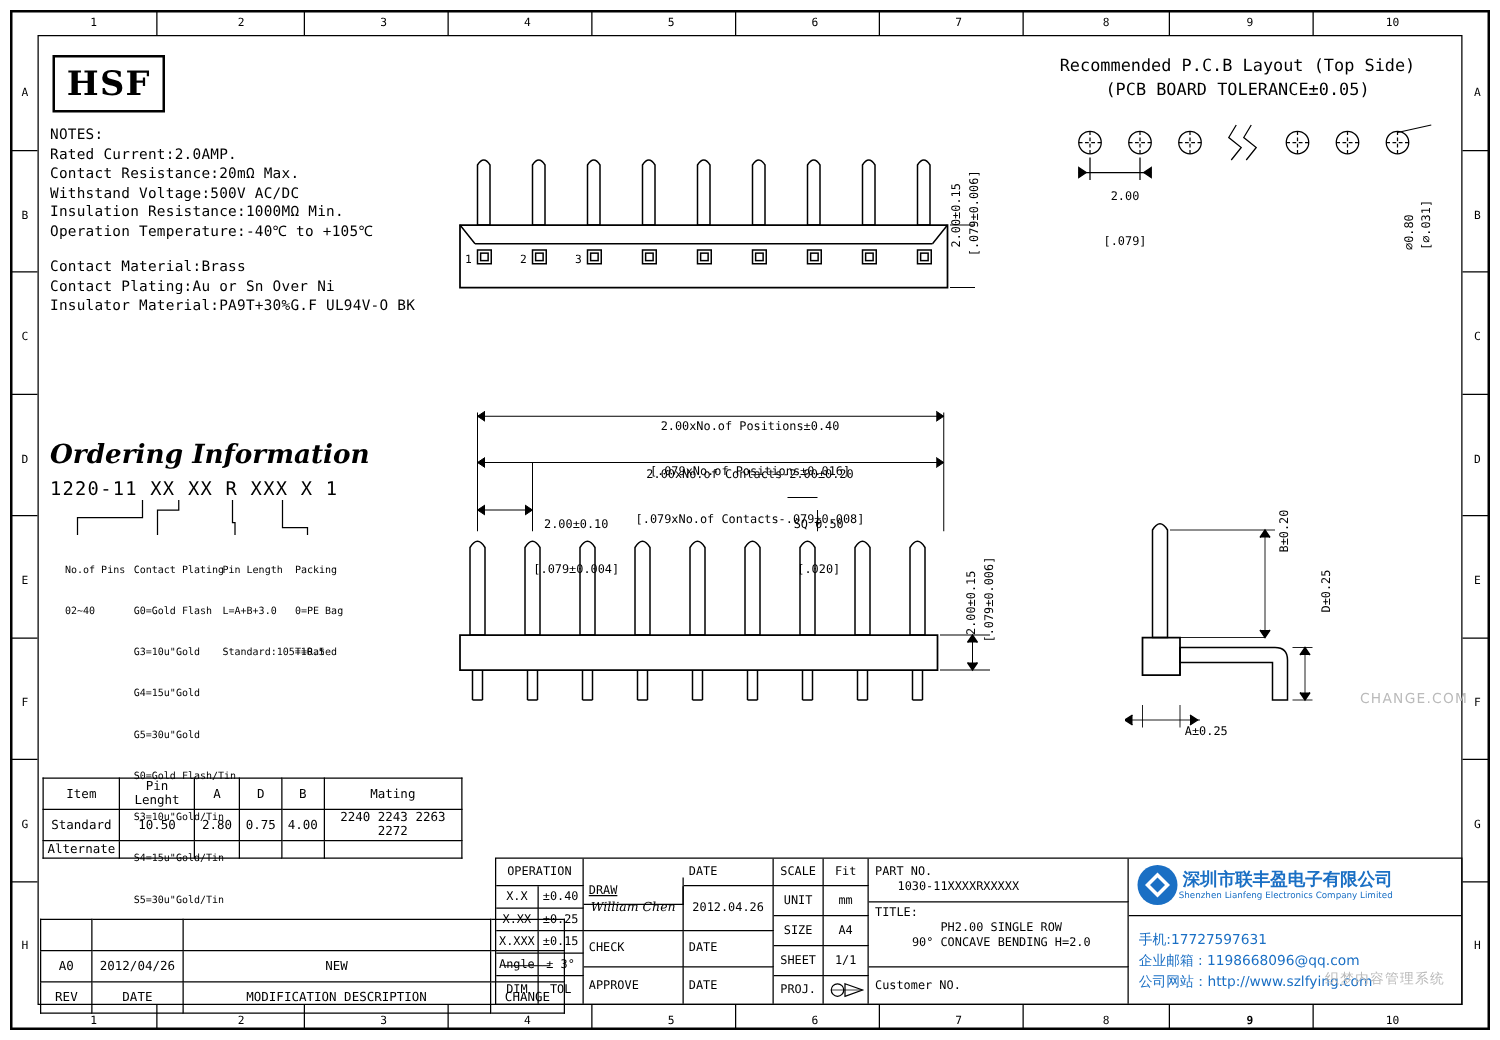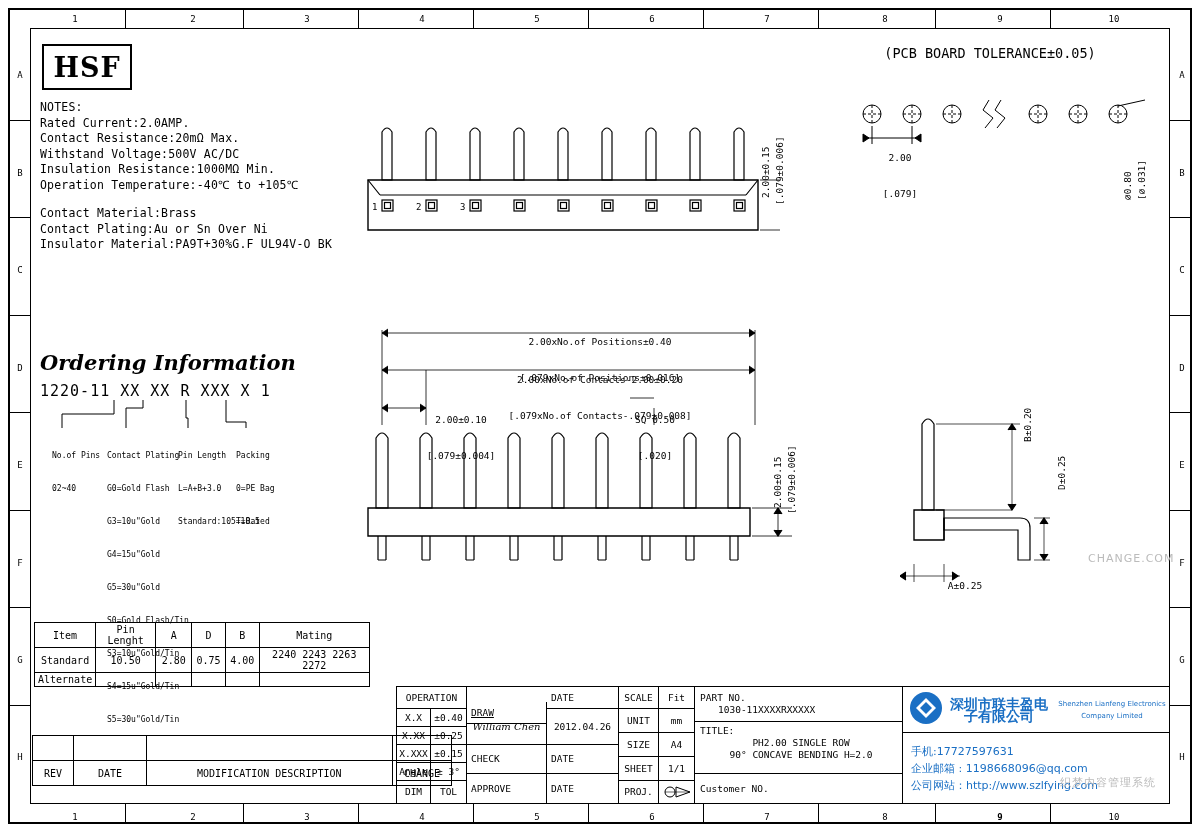--- a/index.html
+++ b/index.html
@@ -163,20 +163,21 @@
     <div>L=A+B+3.0</div>
     <div>Standard:105=10.5</div>
   </div>
   <div class="ord-heads" style="left:236px;">
     <div>Packing</div>
     <div>0=PE Bag</div>
     <div>T=Rated</div>
   </div>
 
   <div class="pcb-title" style="left:820px;top:44px;">
+    <div>Recommended P.C.B Layout (Top Side)</div>
     <div>(PCB BOARD TOLERANCE±0.05)</div>
   </div>
 
   <svg style="position:absolute;left:855px;top:96px;" width="300" height="80">
     <g stroke="#000" fill="none" stroke-width="1">
       <circle cx="17" cy="18" r="9"></circle>
         <circle cx="57" cy="18" r="9"></circle>
         <circle cx="97" cy="18" r="9"></circle>
       <circle cx="183" cy="18" r="9"></circle>
         <circle cx="223" cy="18" r="9"></circle>
@@ -384,20 +385,26 @@
 
   <table class="rev-tbl" style="left:32px;top:735px;">
     <tbody>
         <tr>
       <td style="width:34px;height:22px;"></td>
       <td style="width:62px;"></td>
       <td style="width:218px;"></td>
       <td style="width:50px;"></td>
     </tr>
     <tr>
+      <td style="height:22px;">A0</td>
+      <td>2012/04/26</td>
+      <td>NEW</td>
+      <td>──────</td>
+    </tr>
+    <tr>
       <td style="height:22px;">REV</td>
       <td>DATE</td>
       <td>MODIFICATION  DESCRIPTION</td>
       <td>CHANGE</td>
     </tr>
   </tbody>
     </table>
 
   <div class="tb">
 
@@ -452,21 +459,21 @@
     <div class="tbcell br" style="left:298px;top:87px;width:208px;height:29px;justify-content:flex-start;padding-left:5px;">Customer NO.</div>
 
     <div class="tbcell" style="left:506px;top:0;width:266px;height:46px;border-bottom:1px solid #000;justify-content:flex-start;">
       <span style="margin-left:6px;">
         <svg width="34" height="34" viewBox="0 0 34 34">
             <circle cx="17" cy="17" r="16" fill="#1a6fc4"></circle>
             <path d="M17,7 L27,17 L17,27 L7,17 Z" fill="#fff"></path>
             <path d="M17,11 L23,17 L17,23 L11,17 Z" fill="#1a6fc4"></path>
           </svg>
       </span>
-      <span style="display:flex;margin-left:0;align-items:flex-end;">
+      <span style="display:flex;flex-direction:column;margin-left:0;align-items:flex-end;">
         <span class="cn" style="color:#1a6fc4;font-weight:bold;font-size:14px;">深圳市联丰盈电子有限公司</span>
         <span class="cn" style="color:#1a6fc4;font-size:7px;">Shenzhen Lianfeng Electronics Company Limited</span>
       </span>
     </div>
     <div class="tbcell" style="left:506px;top:46px;width:266px;height:70px;flex-direction:column;align-items:flex-start;justify-content:center;padding-left:8px;">
       <div class="cn" style="color:#1a6fc4;font-size:11px;line-height:17px;">手机:17727597631</div>
       <div class="cn" style="color:#1a6fc4;font-size:11px;line-height:17px;">企业邮箱 : 1198668096@qq.com</div>
       <div class="cn" style="color:#1a6fc4;font-size:11px;line-height:17px;">公司网站：http://www.szlfying.com</div>
     </div>
   </div>

